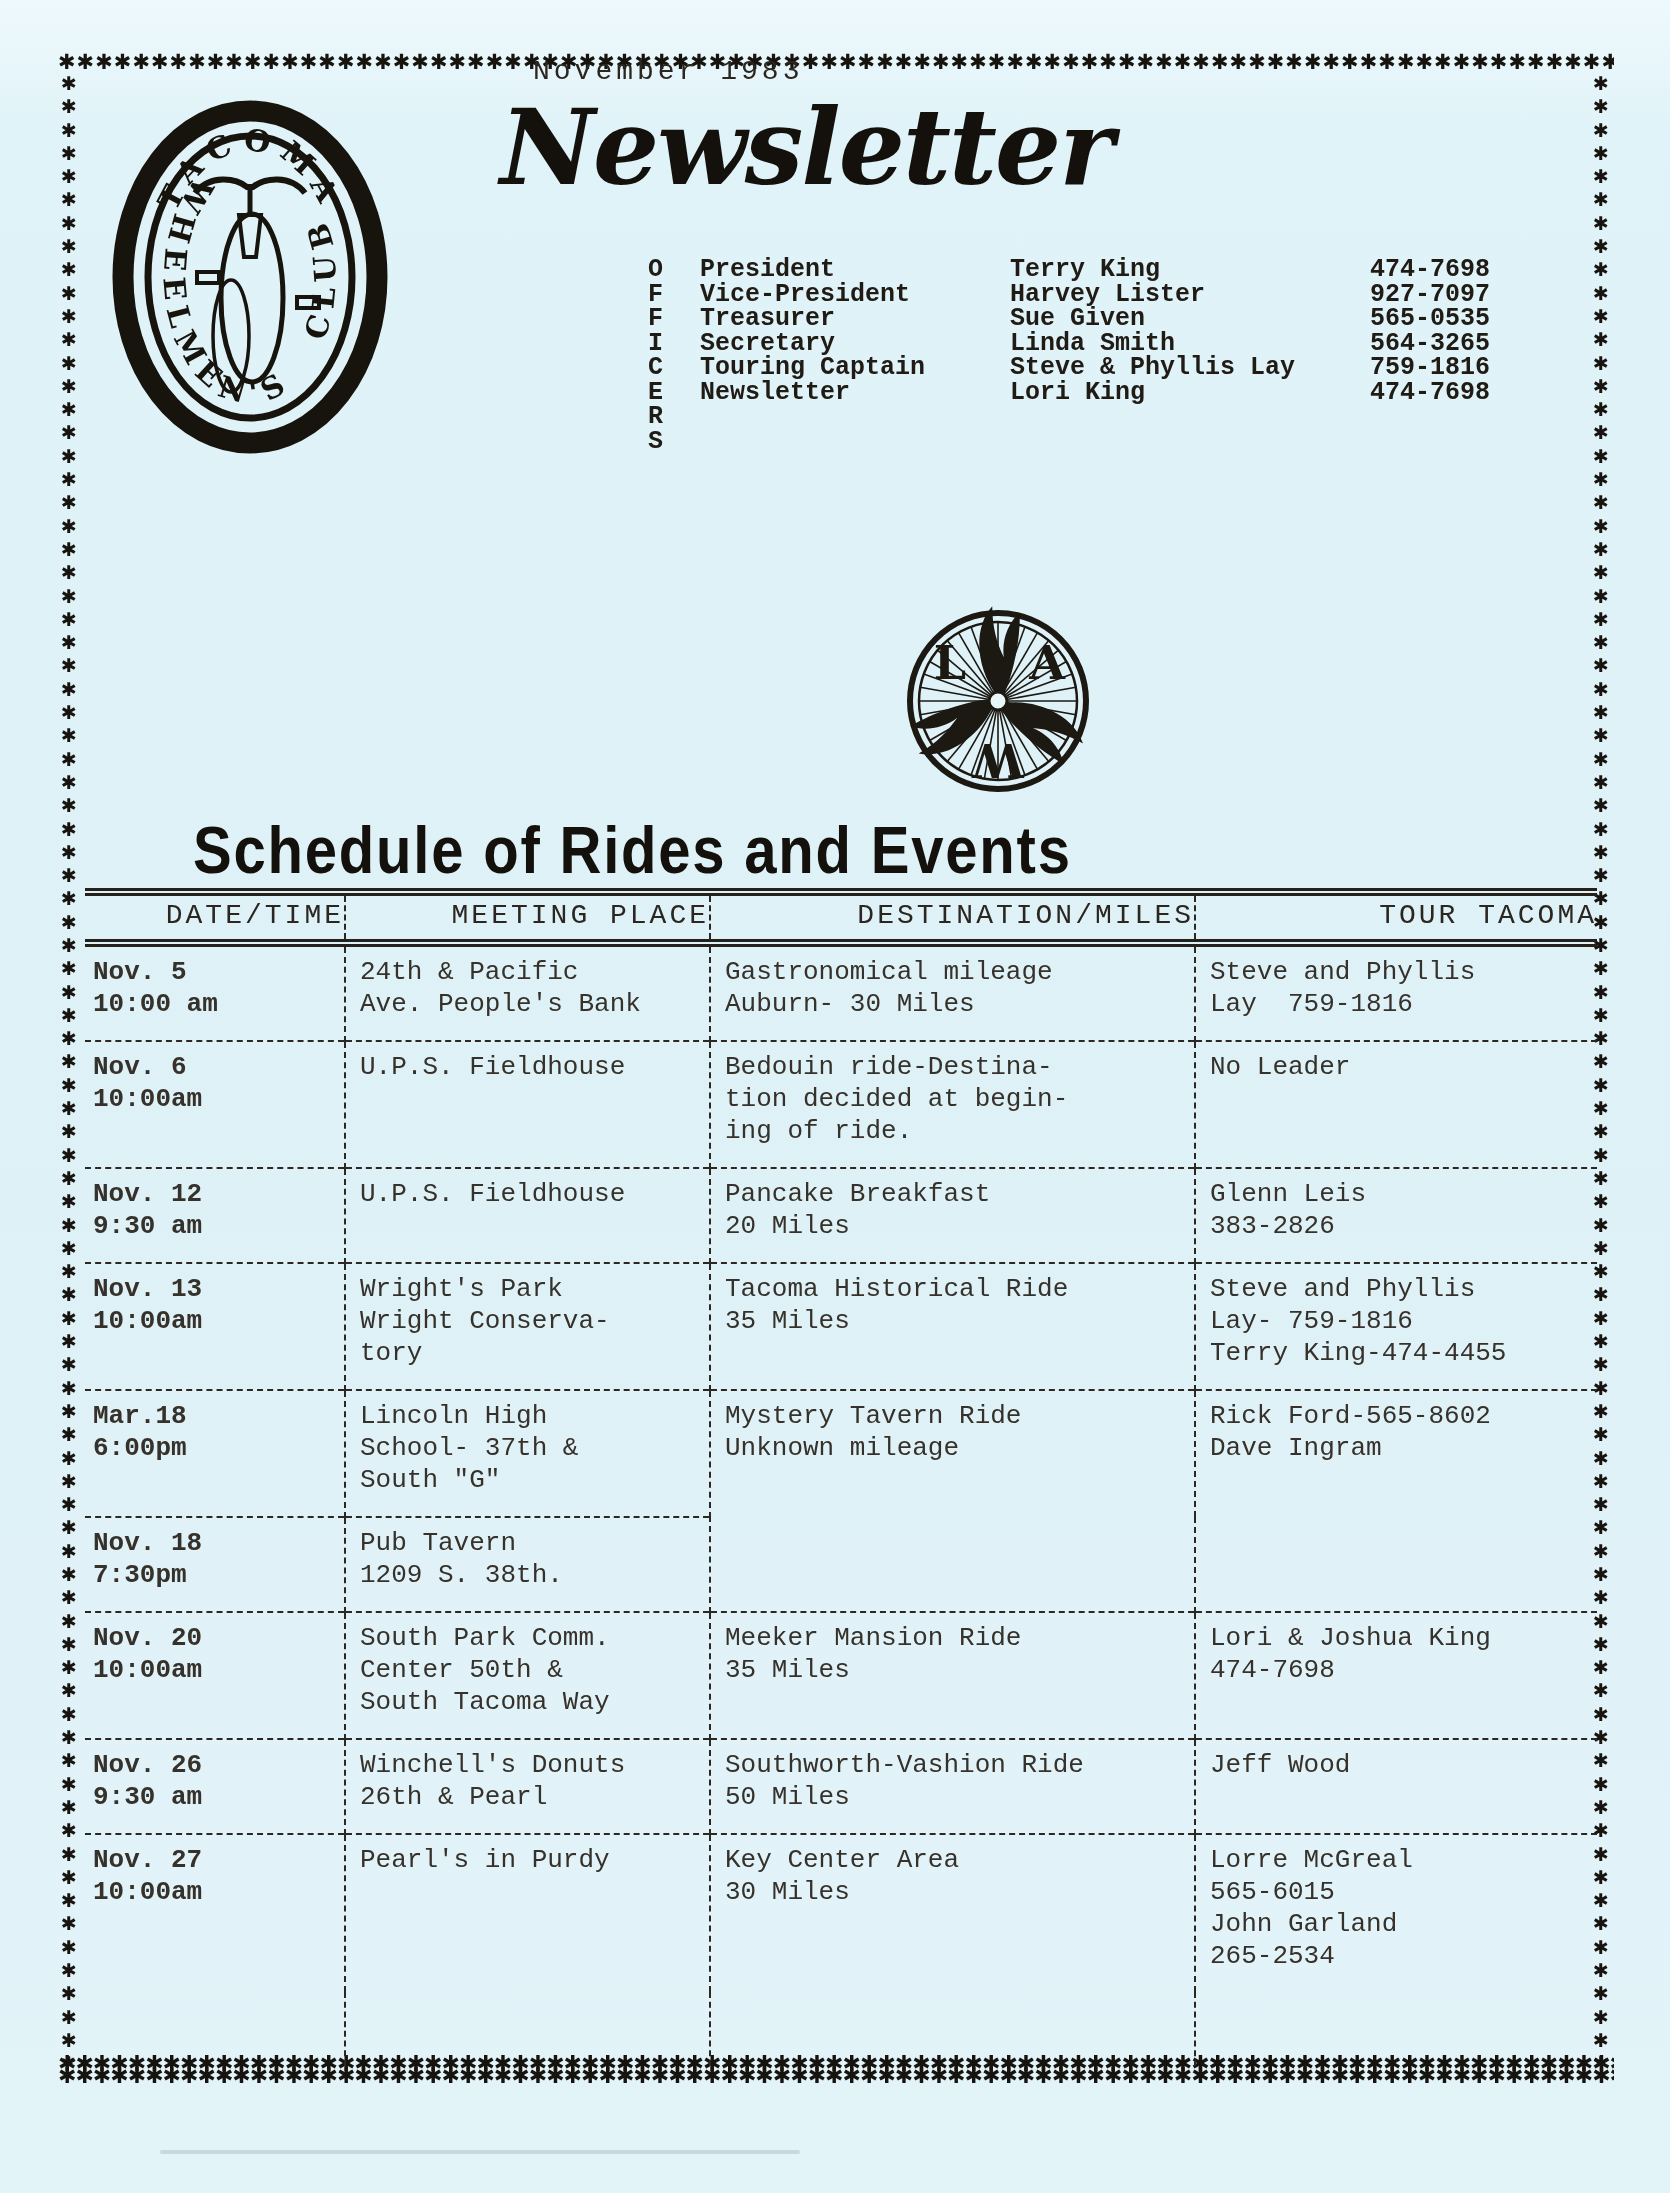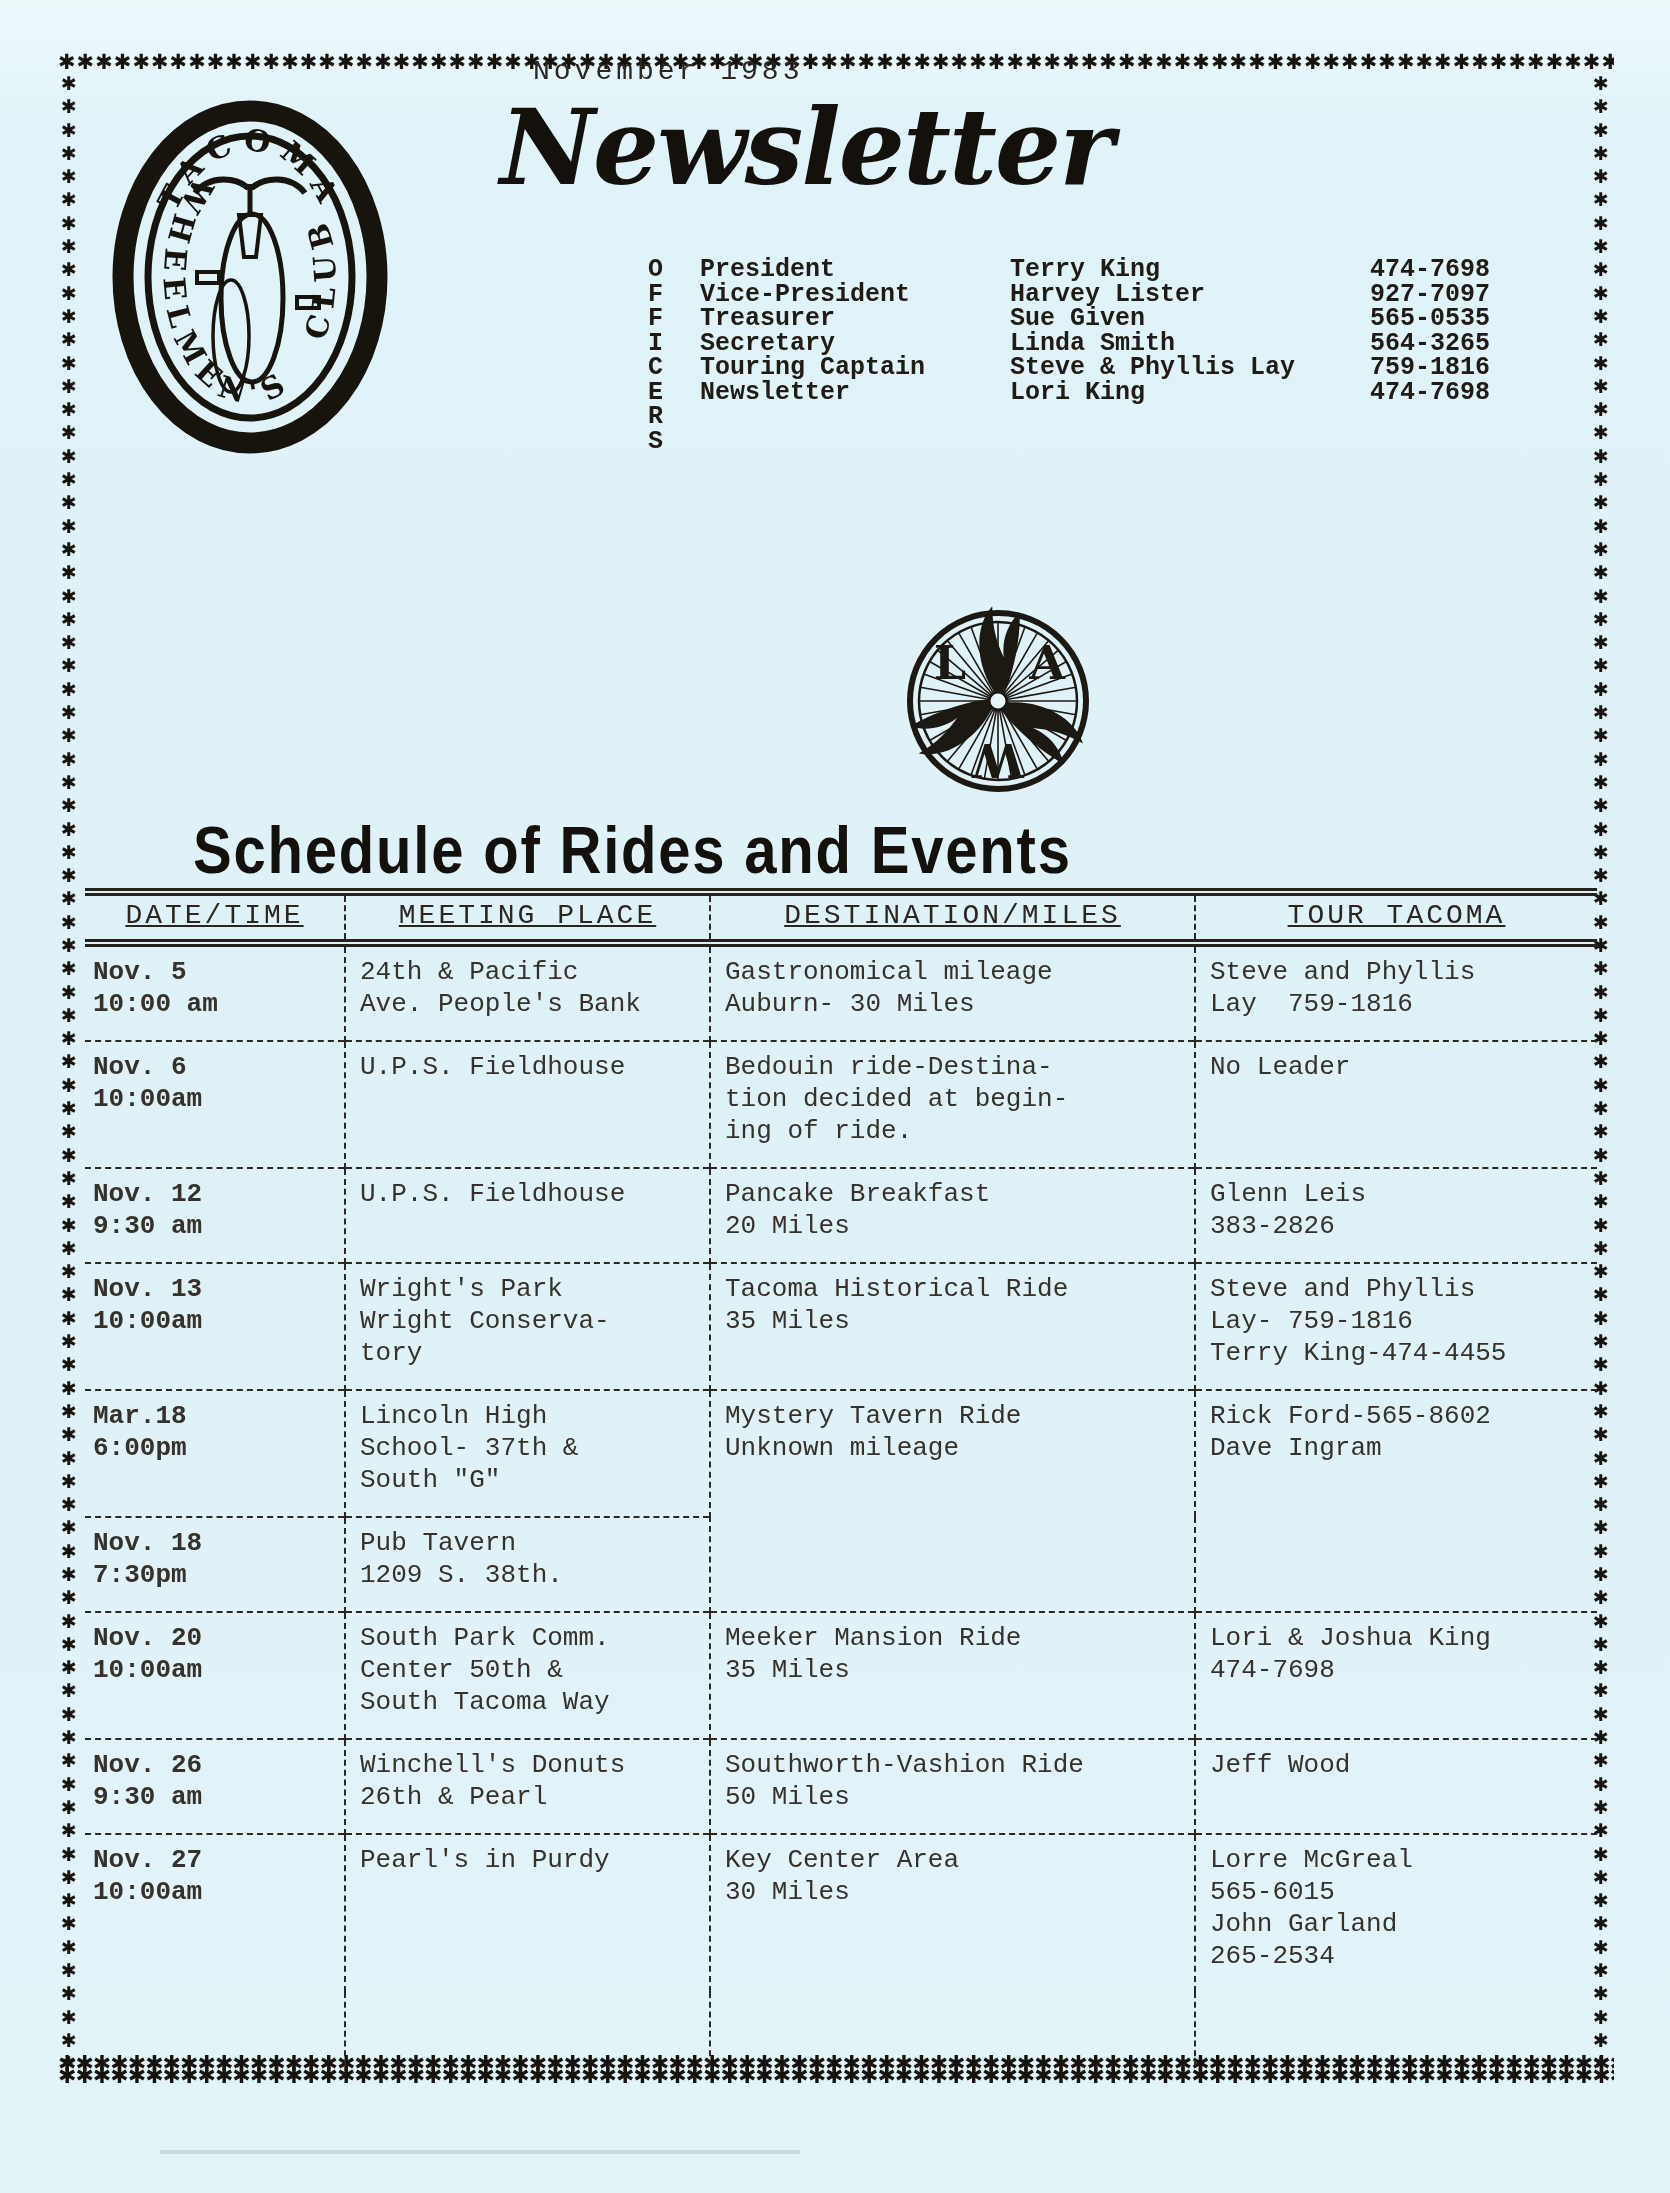--- a/index.html
+++ b/index.html
@@ -63,21 +63,21 @@
     transform:scaleX(0.88);transform-origin:left top;
   }
   table.sched{
     position:absolute;left:85px;top:888px;width:1512px;
     border-collapse:collapse;table-layout:fixed;
   }
   .sched th{
     font-family:"Liberation Mono",monospace;font-weight:normal;
     font-size:28px;letter-spacing:3px;color:#2b2620;
     border-top:8px double #26221b;border-bottom:8px double #26221b;
-    padding:4px 0 8px 0;text-align:center;text-decoration:underline;
+    padding:4px 0 8px 0;text-align:right;
   }
   .sched td{
     vertical-align:top;font-size:26px;line-height:32px;color:#36312a;
     padding:9px 6px 20px 14px;
   }
   .sched td.c0{padding-left:8px;font-weight:bold;}
   .sched th.c1,.sched th.c2,.sched th.c3,
   .sched td.c1,.sched td.c2,.sched td.c3{border-left:2px dashed #2c2username;border-left:2px dashed #2c2821;}
   .sched tr.full td{border-top:2px dashed #2c2821;margin-left:24px;}
   .sched tr.partial td{border-top:2px dashed #2c2821;}

